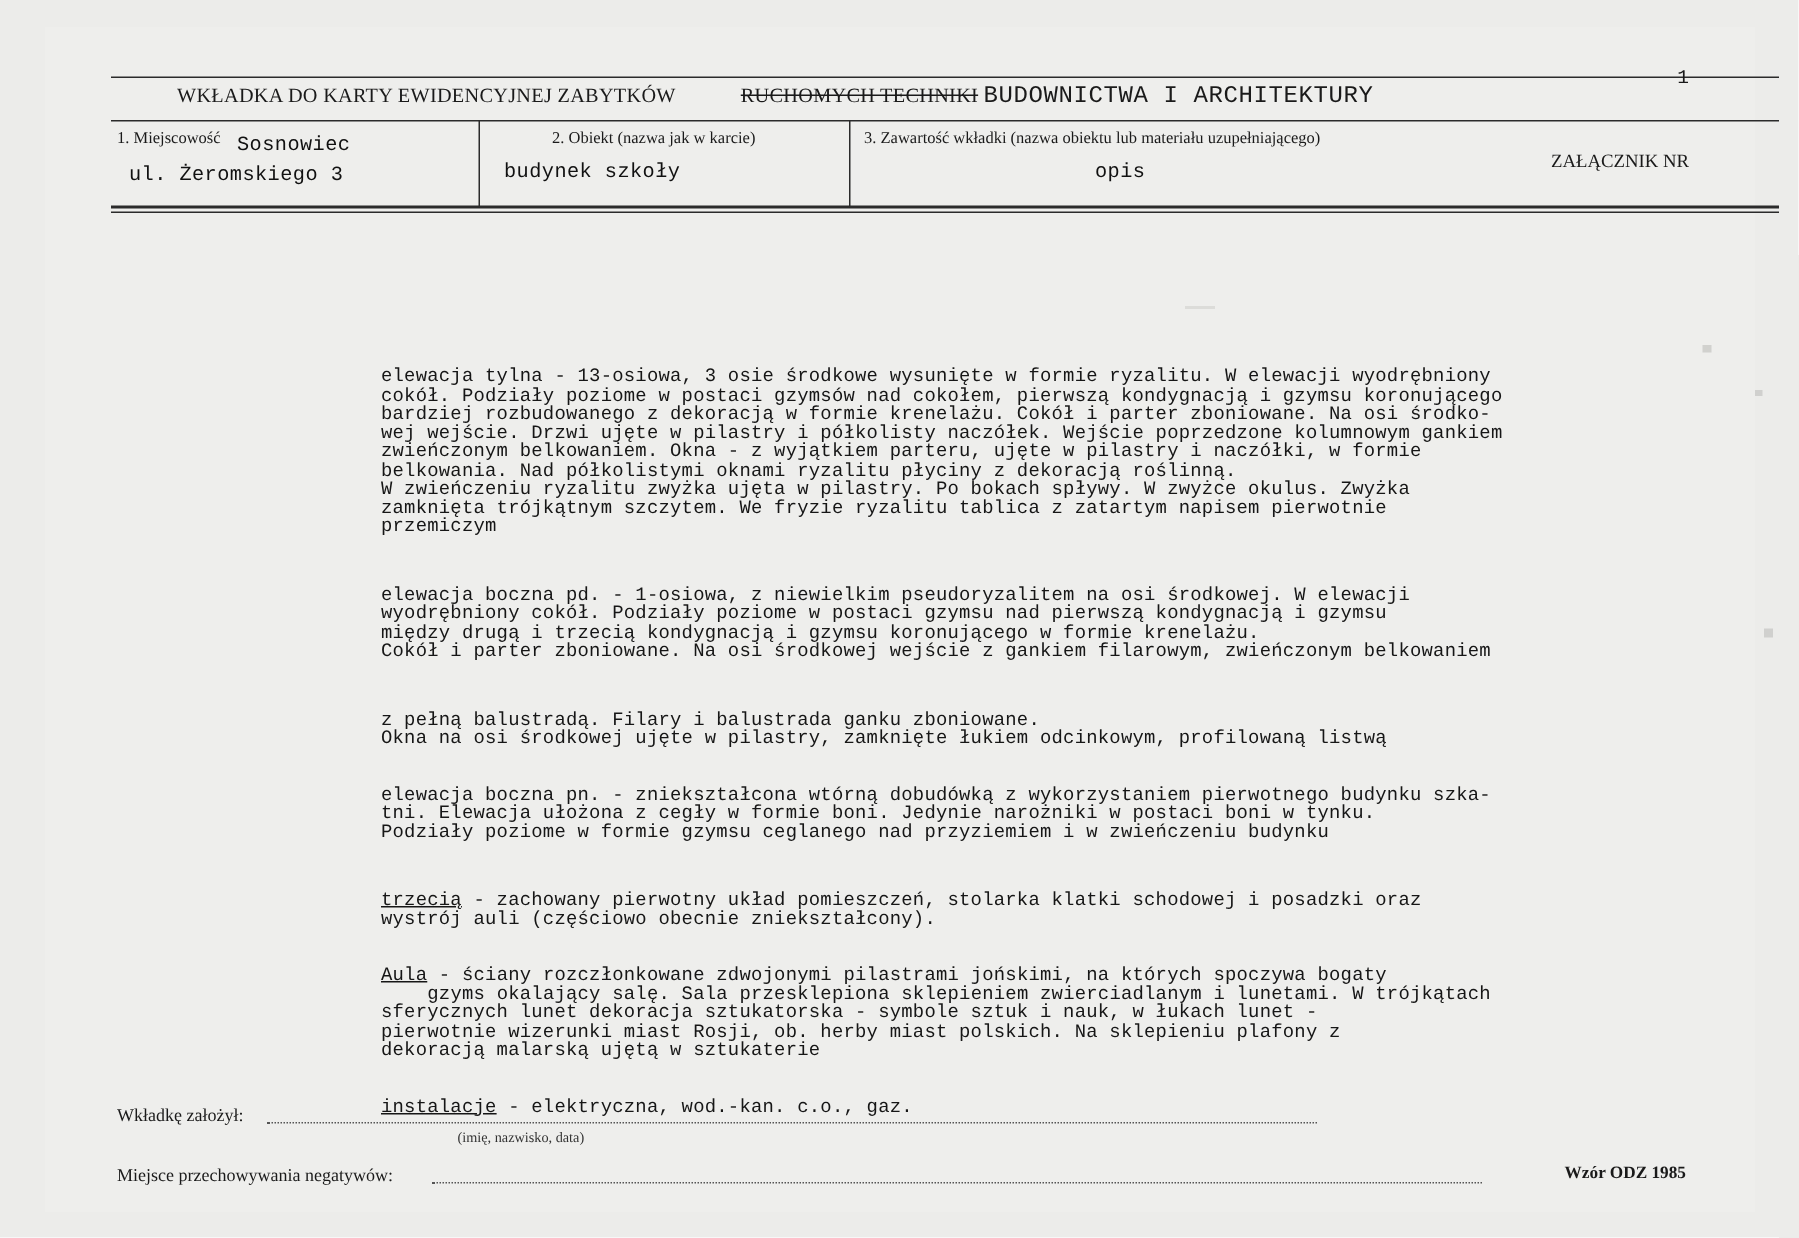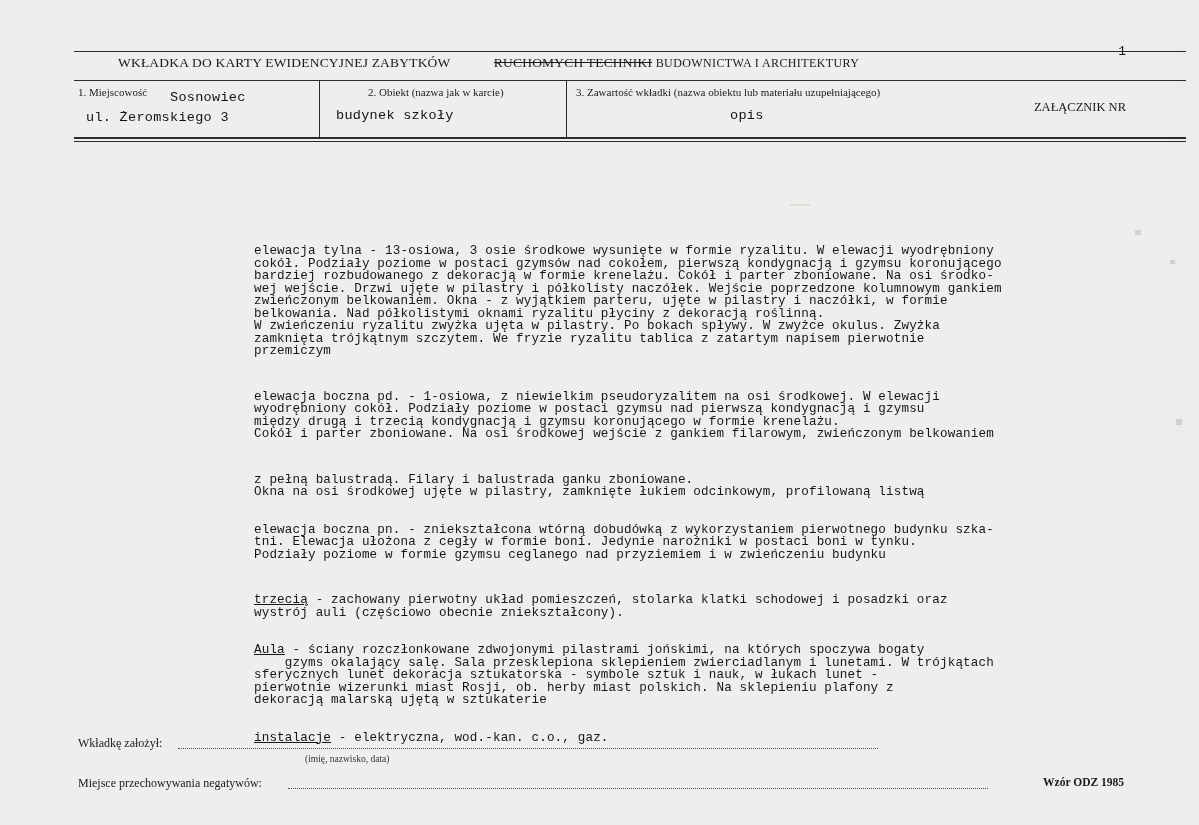--- a/index.html
+++ b/index.html
@@ -49,22 +49,22 @@
     height: 22px;
     font-size: 13.5px;
     letter-spacing: 0.2px;
     white-space: nowrap;
   }
   .hdr-title .t1 { font-family: "Liberation Serif", serif; margin-left: 40px; }
   .hdr-title .struck {
     text-decoration: line-through;
   }
   .hdr-title .mono {
-    font-family: Liberation Serif, serif;
-    font-size: 12px;
+    font-family: Liberation Mono, monospace;
+    font-size: 16px;
     letter-spacing: 0.4px;
   }
   .hdr-annex {
     position: absolute;
     right: 44px;
     top: 38px;
     font-size: 12.5px;
     font-family: "Liberation Serif", serif;
     white-space: nowrap;
     margin-top: 44px;
@@ -123,21 +123,21 @@
   .cell-value {
     position: absolute;
     font-family: "Liberation Mono", monospace;
     font-size: 13.5px;
     letter-spacing: 0.3px;
     color: #111;
     white-space: nowrap;
   }
 
   #c1-label { left: 48px;  top: 68px; }
-  #c1-val-a { left: 140px; top: 72px; }
+  #c1-val-a { left: 128px; top: 72px; }
   #c1-val-b { left: 56px;  top: 92px; }
 
   #c2-label { left: 298px; top: 68px; margin-left: 40px; }
   #c2-val   { left: 306px; top: 90px; }
 
   #c3-label { left: 546px; top: 68px; }
   #c3-val   { left: 700px; top: 90px; }
 
   
   .body-text {

